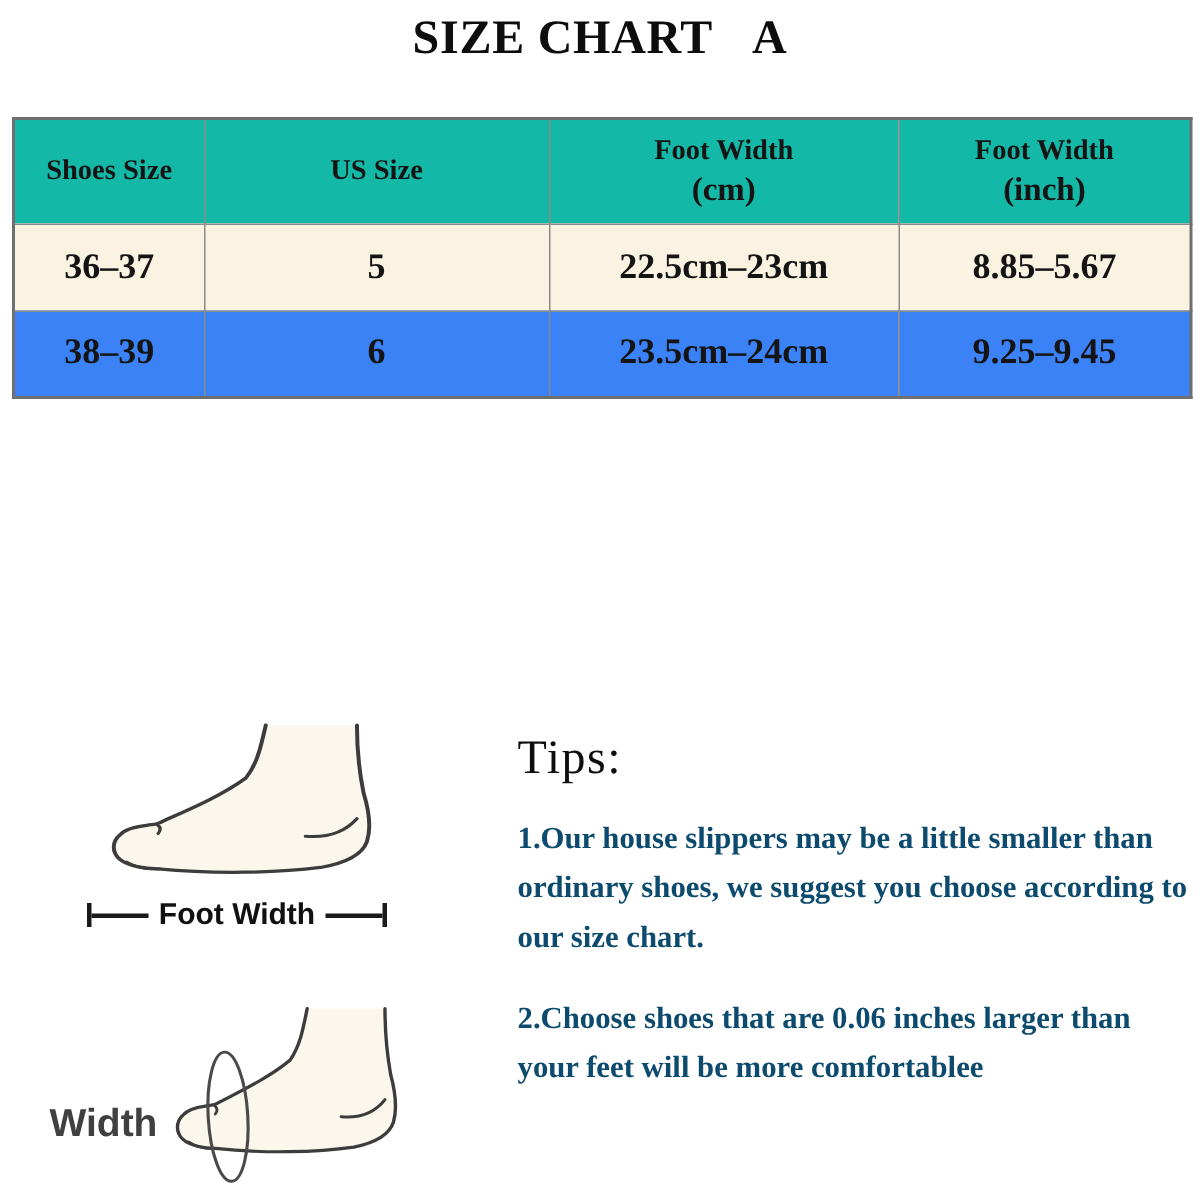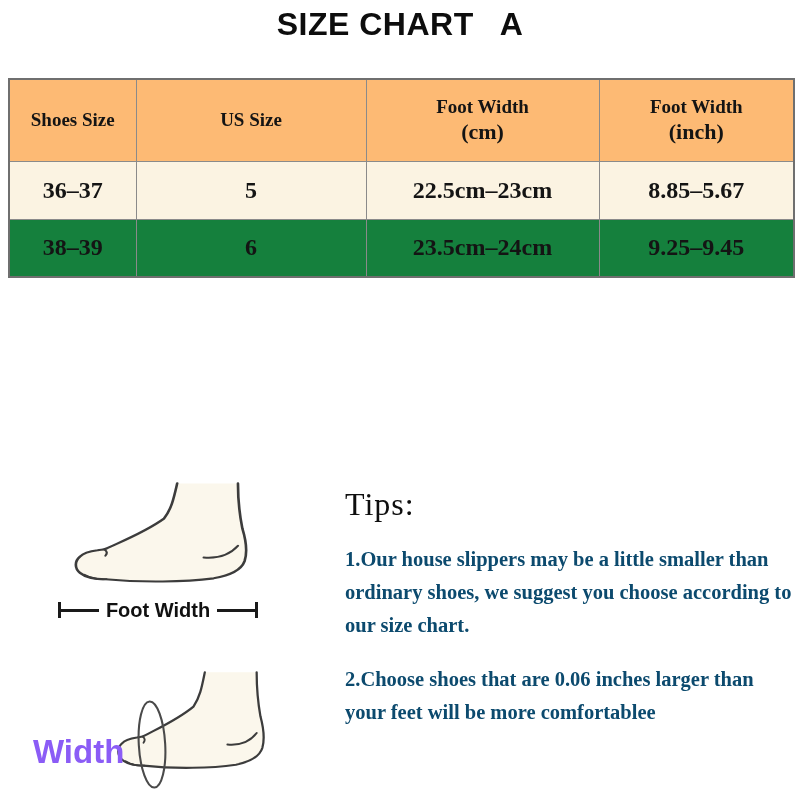--- a/index.html
+++ b/index.html
@@ -4,58 +4,58 @@
 <style>
   html,body{margin:0;padding:0;background:#ffffff;}
   #stage{
     position:relative;width:800px;height:800px;background:#ffffff;overflow:hidden;
     font-family:"Liberation Serif","DejaVu Serif",serif;color:#111;
   }
   
   .title{
     position:absolute;top:6px;left:0;width:100%;
     display:flex;justify-content:center;align-items:center;gap:26px;
-    font-family:Liberation Sans, sans-serif;
+    font-family:Liberation Serif, serif;
     font-weight:800;font-size:32px;letter-spacing:0.5px;color:#0d0d0d;
   }
   
   .size-table{
     position:absolute;left:8px;top:78px;width:785px;
     border-collapse:collapse;table-layout:fixed;
     border:2px solid #6f6f6f;
   }
   .size-table th,.size-table td{
     border:1.5px solid #8a8a8a;text-align:center;vertical-align:middle;
     font-weight:700;color:#141414;padding:0;
   }
-  .size-table thead tr{height:82px;background:#fdba74;}
+  .size-table thead tr{height:70px;background:#14b8a6;}
   .size-table th{font-size:19px;line-height:1.25;}
   .size-table th .sub{font-size:22px;}
-  .size-table tbody tr{height:58px;background:#15803d;}
+  .size-table tbody tr{height:58px;background:#3b82f6;}
   .size-table tbody tr:nth-child(odd){background:#fbf3e2;}
   .size-table td{font-size:24px;}
   col.c1{width:127px;} col.c2{width:230px;} col.c3{width:233px;} col.c4{width:195px;}
   
   .foot-svg{position:absolute;}
   #foot-a{left:38px;top:478px;width:232px;height:122px;}
   #foot-b{left:86px;top:660px;width:198px;height:132px;}
   .measure{
     position:absolute;left:58px;top:598px;width:200px;height:24px;
     display:flex;align-items:center;
     font-family:"Liberation Sans","DejaVu Sans",sans-serif;
   }
   .measure .tick{width:3px;height:16px;background:#1a1a1a;}
   .measure .line{flex:1;height:3px;background:#1a1a1a;}
   .measure .mlabel{
     padding:0 7px;font-size:20px;font-weight:700;color:#111;white-space:nowrap;
   }
   .width-label{
     position:absolute;left:33px;top:733px;
     font-family:"Liberation Sans","DejaVu Sans",sans-serif;
-    font-size:33px;font-weight:700;color:#8b5cf6;
+    font-size:26px;font-weight:700;color:#404040;
   }
   
   .tips{position:absolute;left:345px;top:486px;width:450px;}
   .tips h2{
     margin:0;font-size:32px;font-weight:400;letter-spacing:1px;color:#0e0e0e;
   }
   .tips p{
     margin:20px 0 0 0;font-size:20.5px;font-weight:700;line-height:1.62;color:#0c4a6e;
   }
 </style>

